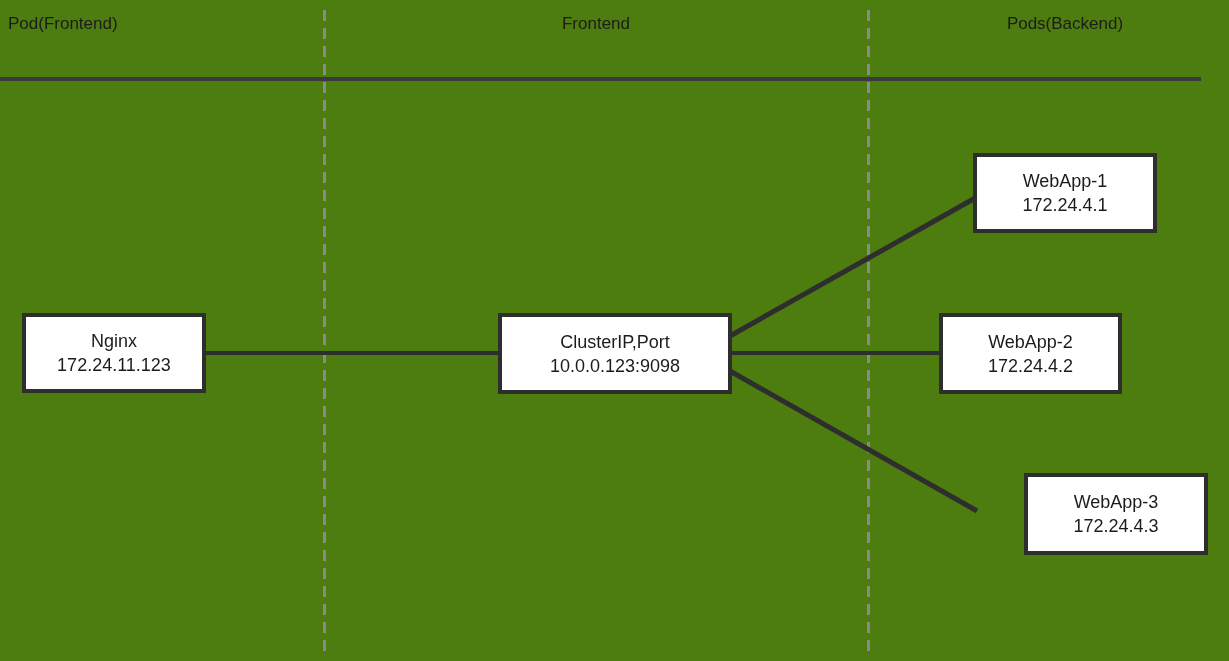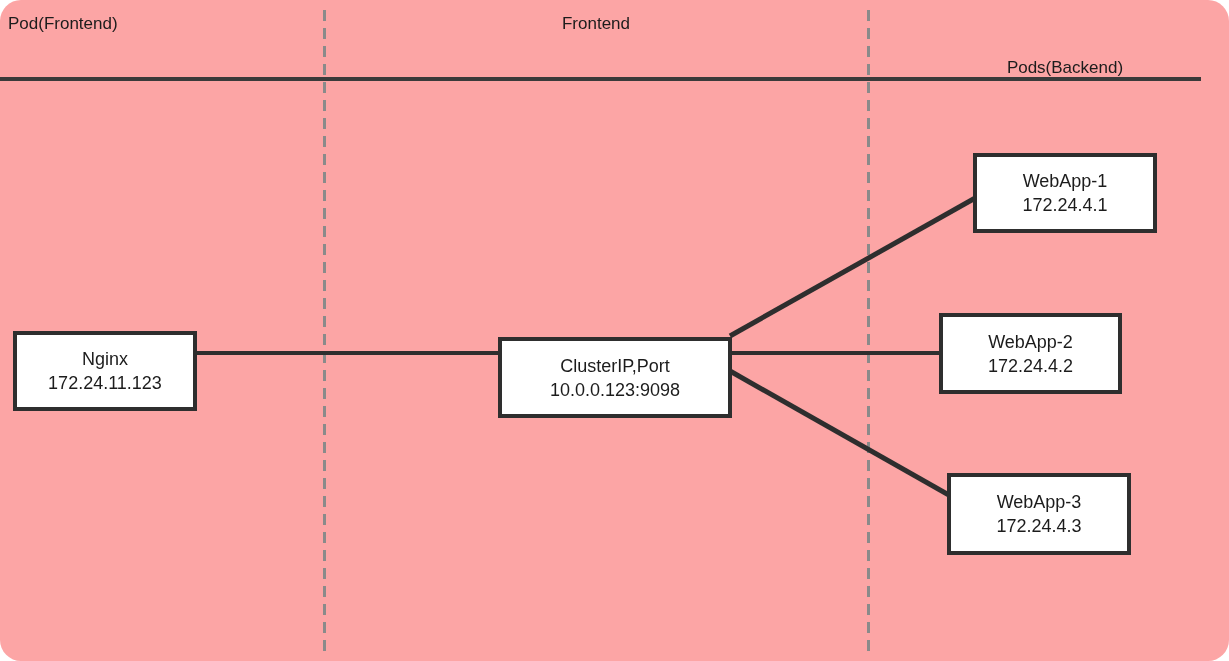--- a/index.html
+++ b/index.html
@@ -4,37 +4,36 @@
 <style>
   html, body {
     margin: 0;
     padding: 0;
     background: #ffffff;
   }
   .canvas {
     position: relative;
     width: 1229px;
     height: 661px;
-    background: #fca5a5;
+    background: #4d7c0f;
     font-family: "Liberation Sans", sans-serif;
     color: #1c1c1c;
     overflow: hidden;
-    border-radius: 21px;
   }
   .col-header {
     position: absolute;
     top: 14px;
     font-size: 17px;
     line-height: 20px;
     color: #1c1c1c;
     white-space: nowrap;
   }
   .h1 { left: 8px; }
   .h2 { left: 324px; width: 544px; text-align: center; }
-  .h3 { left: 900px; width: 330px; text-align: center; margin-top: 44px; }
+  .h3 { left: 900px; width: 330px; text-align: center; }
   .rule {
     position: absolute;
     left: 0;
     top: 77px;
     width: 1201px;
     height: 4px;
     background: #3a3a3a;
   }
   .dashed {
     position: absolute;
@@ -60,25 +59,25 @@
     border: 4px solid #2e2e2e;
     background: #ffffff;
     display: flex;
     flex-direction: column;
     align-items: center;
     justify-content: center;
     text-align: center;
     font-size: 18px;
     line-height: 24px;
   }
-  #n-nginx   { left: 13px;  top: 313px; width: 184px; height: 80px; margin-top: 18px; }
-  #n-service { left: 498px; top: 313px; width: 234px; height: 81px; margin-top: 24px; }
+  #n-nginx   { left: 22px;  top: 313px; width: 184px; height: 80px; }
+  #n-service { left: 498px; top: 313px; width: 234px; height: 81px; }
   #n-web1    { left: 973px; top: 153px; width: 184px; height: 80px; }
   #n-web2    { left: 939px; top: 313px; width: 183px; height: 81px; }
-  #n-web3    { left: 947px; top: 473px; width: 184px; height: 82px; }
+  #n-web3    { left: 1024px; top: 473px; width: 184px; height: 82px; }
 </style>
 </head>
 <body>
 
 <div class="canvas">
 
   <div class="col-header h1">Pod(Frontend)</div>
   <div class="col-header h2">Frontend</div>
   <div class="col-header h3">Pods(Backend)</div>
 

